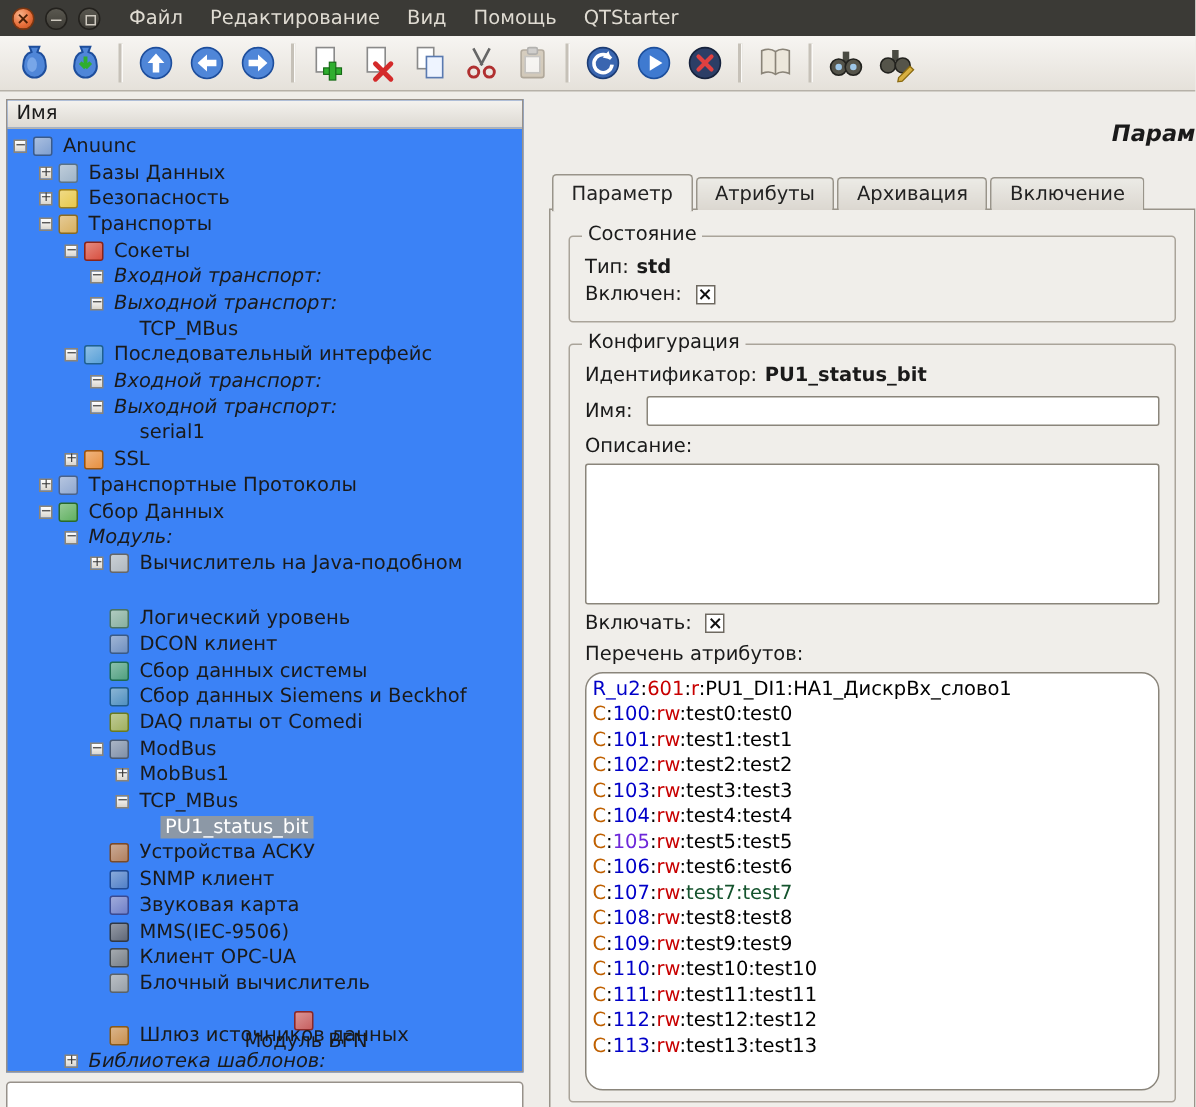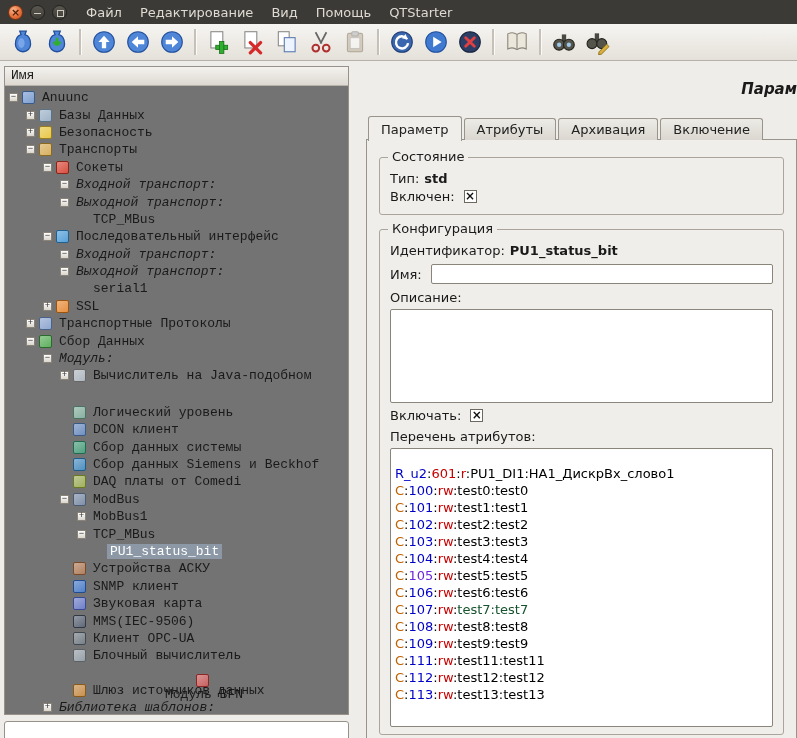--- a/index.html
+++ b/index.html
@@ -19,21 +19,21 @@
 
   
   #toolbar{position:absolute;left:0;top:24px;width:100%;height:37px;background:linear-gradient(#f7f5f2,#e5e1da);
            border-bottom:1px solid #b6b1a8;display:flex;align-items:center;padding:0 6px;box-sizing:border-box;}
   .tbtn{width:32px;height:31px;border:none;background:transparent;padding:2px;margin:0 1px;display:flex;align-items:center;justify-content:center;}
   .tbtn svg{width:26px;height:26px;}
   .tbtn.disabled{opacity:.45;filter:grayscale(55%);}
   .tsep{width:2px;height:26px;background:#c6c1b8;border-right:1px solid #fbfaf8;margin:0 5px;}
 
   
-  #tree-panel{position:absolute;left:4px;top:66px;width:345px;height:649px;background:#737373;border:1px solid #97918a;box-sizing:border-box;font-family:Liberation Mono, monospace;}
+  #tree-panel{position:absolute;left:4px;top:66px;width:345px;height:649px;background:#3b82f6;border:1px solid #97918a;box-sizing:border-box;}
   #tree-header{height:19px;background:linear-gradient(#f4f2ee,#ddd9d2);border-bottom:1px solid #b8b3aa;padding:1px 6px;box-sizing:border-box;}
   #tree{position:absolute;top:20px;left:0;right:0;bottom:0;overflow:hidden;padding-top:2px;}
   .trow{height:17.4px;display:flex;align-items:center;white-space:nowrap;}
   .expander{flex:none;width:9px;height:9px;box-sizing:border-box;border:1px solid #8a8478;background:linear-gradient(#ffffff,#d9d5cd);
             font-size:9px;line-height:6px;text-align:center;color:#333;margin-right:4px;}
   .expander.none{border:none;background:none;}
   .nicon{flex:none;width:13px;height:13px;box-sizing:border-box;border:1px solid #555;border-radius:2px;margin-right:4px;}
   .tlabel{padding:0 3px;}
   .tlabel.italic{font-style:italic;}
   .tlabel.selected{background:#8c98a6;color:#fff;}
@@ -52,22 +52,22 @@
   .grow{display:flex;align-items:center;margin:3px 0;}
   .grow .lbl{margin-right:5px;}
   .bold{font-weight:bold;}
   .checkbox{display:inline-block;width:13px;height:13px;box-sizing:border-box;border:1px solid #6e6960;background:#fff;
             margin-left:4px;font-size:12px;line-height:11px;text-align:center;font-weight:bold;color:#111;}
   .text-input{flex:1;margin-left:4px;height:20px;background:#fff;border:1px solid #8a857b;border-radius:2px;
               font-family:inherit;font-size:13px;padding:0 3px;box-sizing:border-box;}
   .textarea{width:100%;height:94px;background:#fff;border:1px solid #8a857b;border-radius:2px;resize:none;
             box-sizing:border-box;margin:1px 0 2px;font-family:inherit;}
   #config-group{flex:1;display:flex;flex-direction:column;min-height:0;margin-top:14px;}
-  #attr-list{flex:1;min-height:0;background:#fff;border:1px solid #8a857b;border-radius:2px;overflow:hidden;
-             padding:16px 4px;line-height:17px;margin-top:1px;}
+  #attr-list{flex:1;min-height:0;background:#fff;border:1px solid #8a857b;border-radius:12px;overflow:hidden;
+             padding:2px 4px;line-height:17px;margin-top:1px;}
   .attr-line{white-space:nowrap;}
 </style>
 </head>
 <body>
 
 <div id="titlebar">
   <div class="winbtns">
     <span class="wbtn close">×</span>
     <span class="wbtn mm min"></span>
     <span class="wbtn mm max"></span>
@@ -413,19 +413,20 @@
         <div class="attr-line"><span style="color: rgb(191, 96, 0);">C</span><span style="color: rgb(0, 0, 0);">:</span><span style="color: rgb(0, 0, 200);">100</span><span style="color: rgb(0, 0, 0);">:</span><span style="color: rgb(200, 0, 0);">rw</span><span style="color: rgb(0, 0, 0);">:</span><span style="color: rgb(0, 0, 0);">test0:test0</span></div>
         <div class="attr-line"><span style="color: rgb(191, 96, 0);">C</span><span style="color: rgb(0, 0, 0);">:</span><span style="color: rgb(0, 0, 200);">101</span><span style="color: rgb(0, 0, 0);">:</span><span style="color: rgb(200, 0, 0);">rw</span><span style="color: rgb(0, 0, 0);">:</span><span style="color: rgb(0, 0, 0);">test1:test1</span></div>
         <div class="attr-line"><span style="color: rgb(191, 96, 0);">C</span><span style="color: rgb(0, 0, 0);">:</span><span style="color: rgb(0, 0, 200);">102</span><span style="color: rgb(0, 0, 0);">:</span><span style="color: rgb(200, 0, 0);">rw</span><span style="color: rgb(0, 0, 0);">:</span><span style="color: rgb(0, 0, 0);">test2:test2</span></div>
         <div class="attr-line"><span style="color: rgb(191, 96, 0);">C</span><span style="color: rgb(0, 0, 0);">:</span><span style="color: rgb(0, 0, 200);">103</span><span style="color: rgb(0, 0, 0);">:</span><span style="color: rgb(200, 0, 0);">rw</span><span style="color: rgb(0, 0, 0);">:</span><span style="color: rgb(0, 0, 0);">test3:test3</span></div>
         <div class="attr-line"><span style="color: rgb(191, 96, 0);">C</span><span style="color: rgb(0, 0, 0);">:</span><span style="color: rgb(0, 0, 200);">104</span><span style="color: rgb(0, 0, 0);">:</span><span style="color: rgb(200, 0, 0);">rw</span><span style="color: rgb(0, 0, 0);">:</span><span style="color: rgb(0, 0, 0);">test4:test4</span></div>
         <div class="attr-line"><span style="color: rgb(191, 96, 0);">C</span><span style="color: rgb(0, 0, 0);">:</span><span style="color: #6d28d9;">105</span><span style="color: rgb(0, 0, 0);">:</span><span style="color: rgb(200, 0, 0);">rw</span><span style="color: rgb(0, 0, 0);">:</span><span style="color: rgb(0, 0, 0);">test5:test5</span></div>
         <div class="attr-line"><span style="color: rgb(191, 96, 0);">C</span><span style="color: rgb(0, 0, 0);">:</span><span style="color: rgb(0, 0, 200);">106</span><span style="color: rgb(0, 0, 0);">:</span><span style="color: rgb(200, 0, 0);">rw</span><span style="color: rgb(0, 0, 0);">:</span><span style="color: rgb(0, 0, 0);">test6:test6</span></div>
         <div class="attr-line"><span style="color: rgb(191, 96, 0);">C</span><span style="color: rgb(0, 0, 0);">:</span><span style="color: rgb(0, 0, 200);">107</span><span style="color: rgb(0, 0, 0);">:</span><span style="color: rgb(200, 0, 0);">rw</span><span style="color: rgb(0, 0, 0);">:</span><span style="color: #14532d;">test7:test7</span></div>
         <div class="attr-line"><span style="color: rgb(191, 96, 0);">C</span><span style="color: rgb(0, 0, 0);">:</span><span style="color: rgb(0, 0, 200);">108</span><span style="color: rgb(0, 0, 0);">:</span><span style="color: rgb(200, 0, 0);">rw</span><span style="color: rgb(0, 0, 0);">:</span><span style="color: rgb(0, 0, 0);">test8:test8</span></div>
         <div class="attr-line"><span style="color: rgb(191, 96, 0);">C</span><span style="color: rgb(0, 0, 0);">:</span><span style="color: rgb(0, 0, 200);">109</span><span style="color: rgb(0, 0, 0);">:</span><span style="color: rgb(200, 0, 0);">rw</span><span style="color: rgb(0, 0, 0);">:</span><span style="color: rgb(0, 0, 0);">test9:test9</span></div>
+        <div class="attr-line"><span style="color: rgb(191, 96, 0);">C</span><span style="color: rgb(0, 0, 0);">:</span><span style="color: rgb(0, 0, 200);">110</span><span style="color: rgb(0, 0, 0);">:</span><span style="color: rgb(200, 0, 0);">rw</span><span style="color: rgb(0, 0, 0);">:</span><span style="color: rgb(0, 0, 0);">test10:test10</span></div>
         <div class="attr-line"><span style="color: rgb(191, 96, 0);">C</span><span style="color: rgb(0, 0, 0);">:</span><span style="color: rgb(0, 0, 200);">111</span><span style="color: rgb(0, 0, 0);">:</span><span style="color: rgb(200, 0, 0);">rw</span><span style="color: rgb(0, 0, 0);">:</span><span style="color: rgb(0, 0, 0);">test11:test11</span></div>
         <div class="attr-line"><span style="color: rgb(191, 96, 0);">C</span><span style="color: rgb(0, 0, 0);">:</span><span style="color: rgb(0, 0, 200);">112</span><span style="color: rgb(0, 0, 0);">:</span><span style="color: rgb(200, 0, 0);">rw</span><span style="color: rgb(0, 0, 0);">:</span><span style="color: rgb(0, 0, 0);">test12:test12</span></div>
         <div class="attr-line"><span style="color: rgb(191, 96, 0);">C</span><span style="color: rgb(0, 0, 0);">:</span><span style="color: rgb(0, 0, 200);">113</span><span style="color: rgb(0, 0, 0);">:</span><span style="color: rgb(200, 0, 0);">rw</span><span style="color: rgb(0, 0, 0);">:</span><span style="color: rgb(0, 0, 0);">test13:test13</span></div>
       </div>
   </div>
 
 </div>
 
 </body></html>

